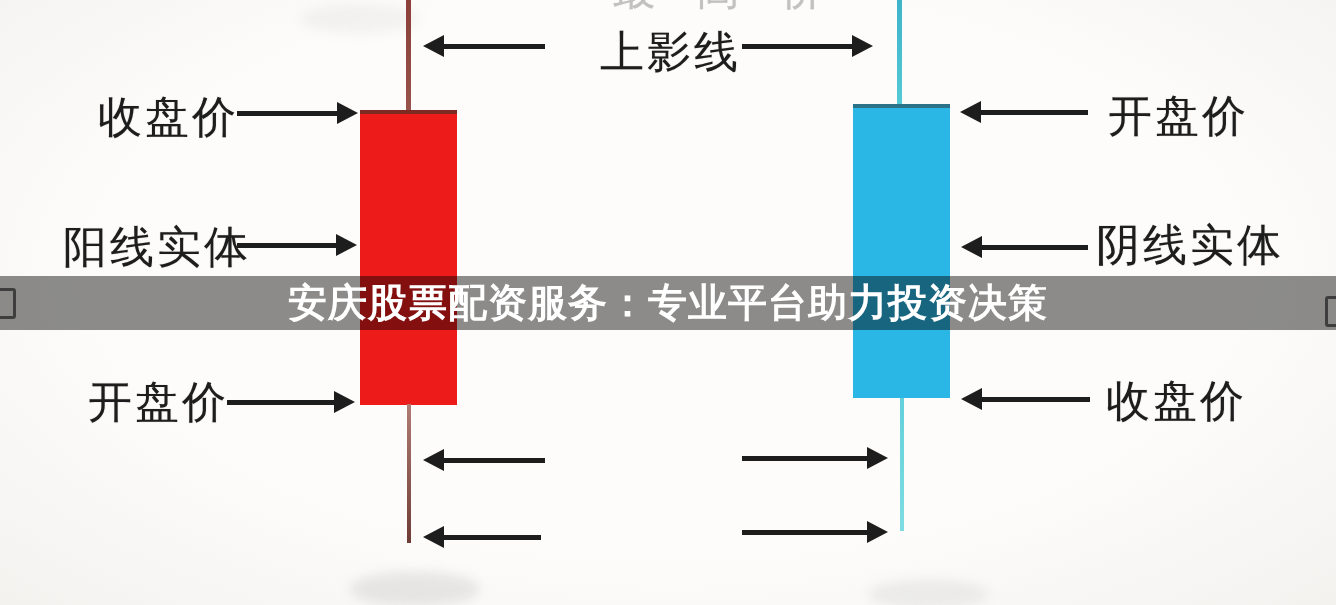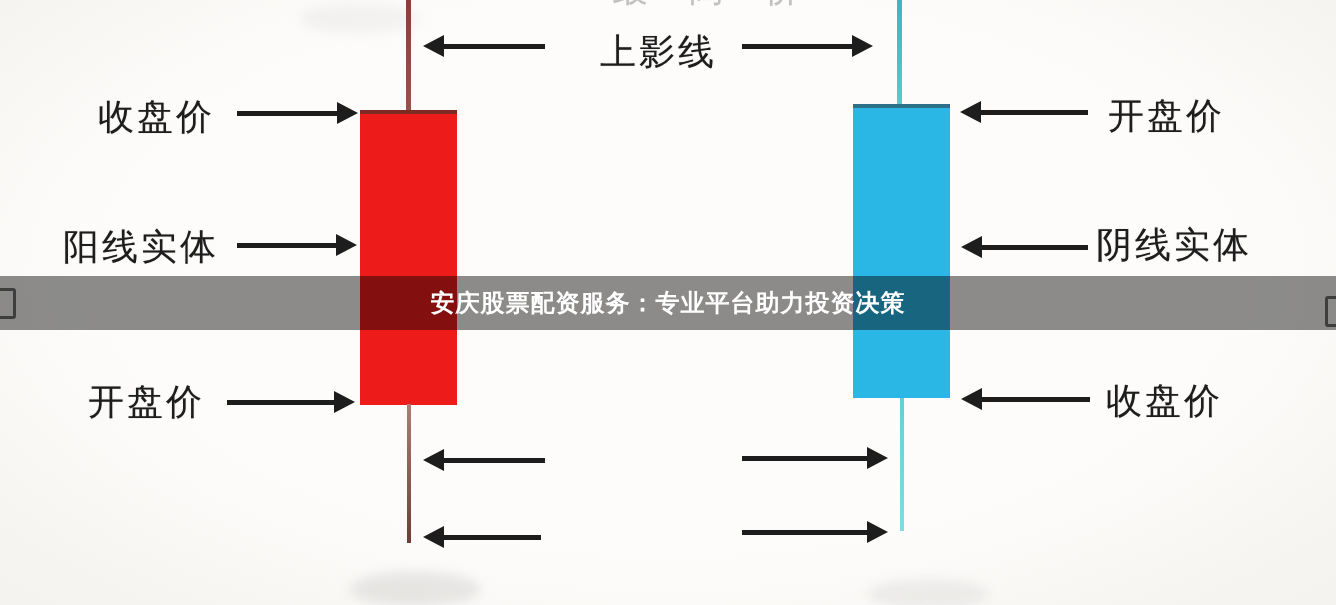--- a/index.html
+++ b/index.html
@@ -12,38 +12,38 @@
   .wick{position:absolute;}
   #red-wick-top   {left:406px;top:0;width:5px;height:111px;background:linear-gradient(#8a3f38,#97534b);}
   #red-wick-bottom{left:407px;top:404px;width:4px;height:139px;background:linear-gradient(#b07b74,#6e3c36);}
   #red-body{left:360px;top:110px;width:97px;height:295px;background:var(--red-body);border-top:4px solid #7c2a22;position:absolute;box-sizing:border-box;}
   #cyan-wick-top   {left:897px;top:0;width:5px;height:105px;background:linear-gradient(#3fb3c9,#55c9d5);}
   #cyan-wick-bottom{left:900px;top:398px;width:4px;height:133px;background:linear-gradient(#62d0da,#7edde2);}
   #cyan-body{left:853px;top:104px;width:97px;height:294px;background:var(--cyan-body);border-top:4px solid #2b7288;position:absolute;box-sizing:border-box;}
   
   .lbl{
     position:absolute;font-family:"DejaVu Serif",serif;color:var(--ink);
-    font-size:36px;line-height:46px;letter-spacing:3px;white-space:nowrap;
+    font-size:44px;line-height:46px;letter-spacing:3px;white-space:nowrap;
     text-shadow:0 0 1px rgba(40,40,40,.4);
   }
   #lbl-highest{top:-34px;left:612px;opacity:.35;letter-spacing:40px;color:#555;}
   
   .arrow{position:absolute;display:flex;align-items:center;height:22px;}
   .arrow .shaft{flex:1;height:5px;background:var(--ink);}
   .arrow .head-right{width:0;height:0;border-top:11px solid transparent;border-bottom:11px solid transparent;border-left:21px solid var(--ink);}
   .arrow .head-left {width:0;height:0;border-top:11px solid transparent;border-bottom:11px solid transparent;border-right:21px solid var(--ink);}
   
   #banner-bg{
     position:absolute;left:0;top:276px;width:1336px;height:54px;
     background:var(--banner-bg);mix-blend-mode:multiply;
   }
   #banner-text{
     position:absolute;left:0;top:276px;width:1336px;height:54px;
     display:flex;align-items:center;justify-content:center;
-    color:var(--banner-ink);font-size:24px;font-weight:bold;letter-spacing:1px;
+    color:var(--banner-ink);font-size:39px;font-weight:bold;letter-spacing:1px;
     font-family:"DejaVu Sans",sans-serif;
     border-radius:22px;
   }
   .edge-square{
     position:absolute;width:15px;height:25px;border:3px solid #3e3e3e;border-radius:3px;
     background:transparent;
   }
   #edge-square-left {left:-5px;top:288px;}
   #edge-square-right{left:1325px;top:296px;}
   

